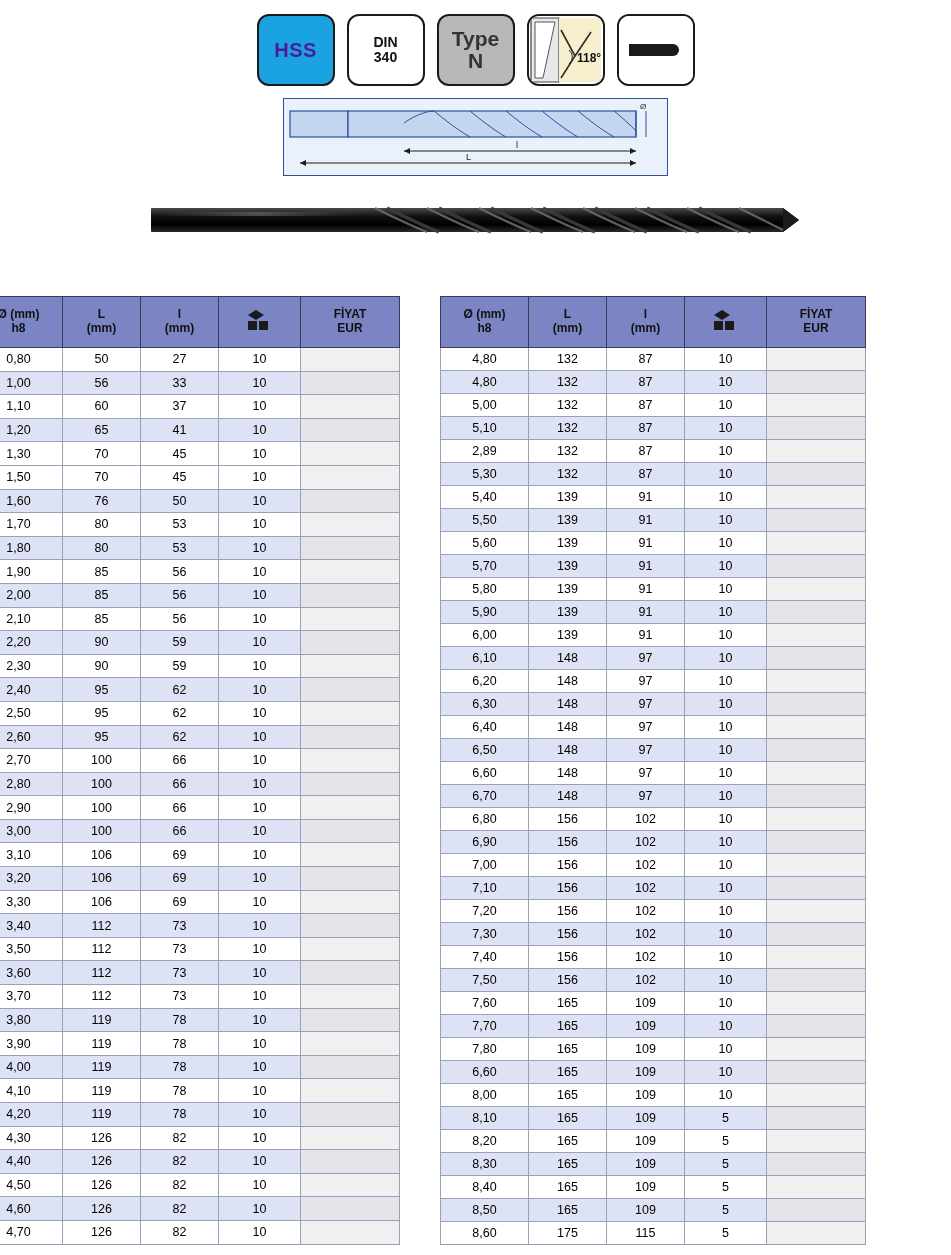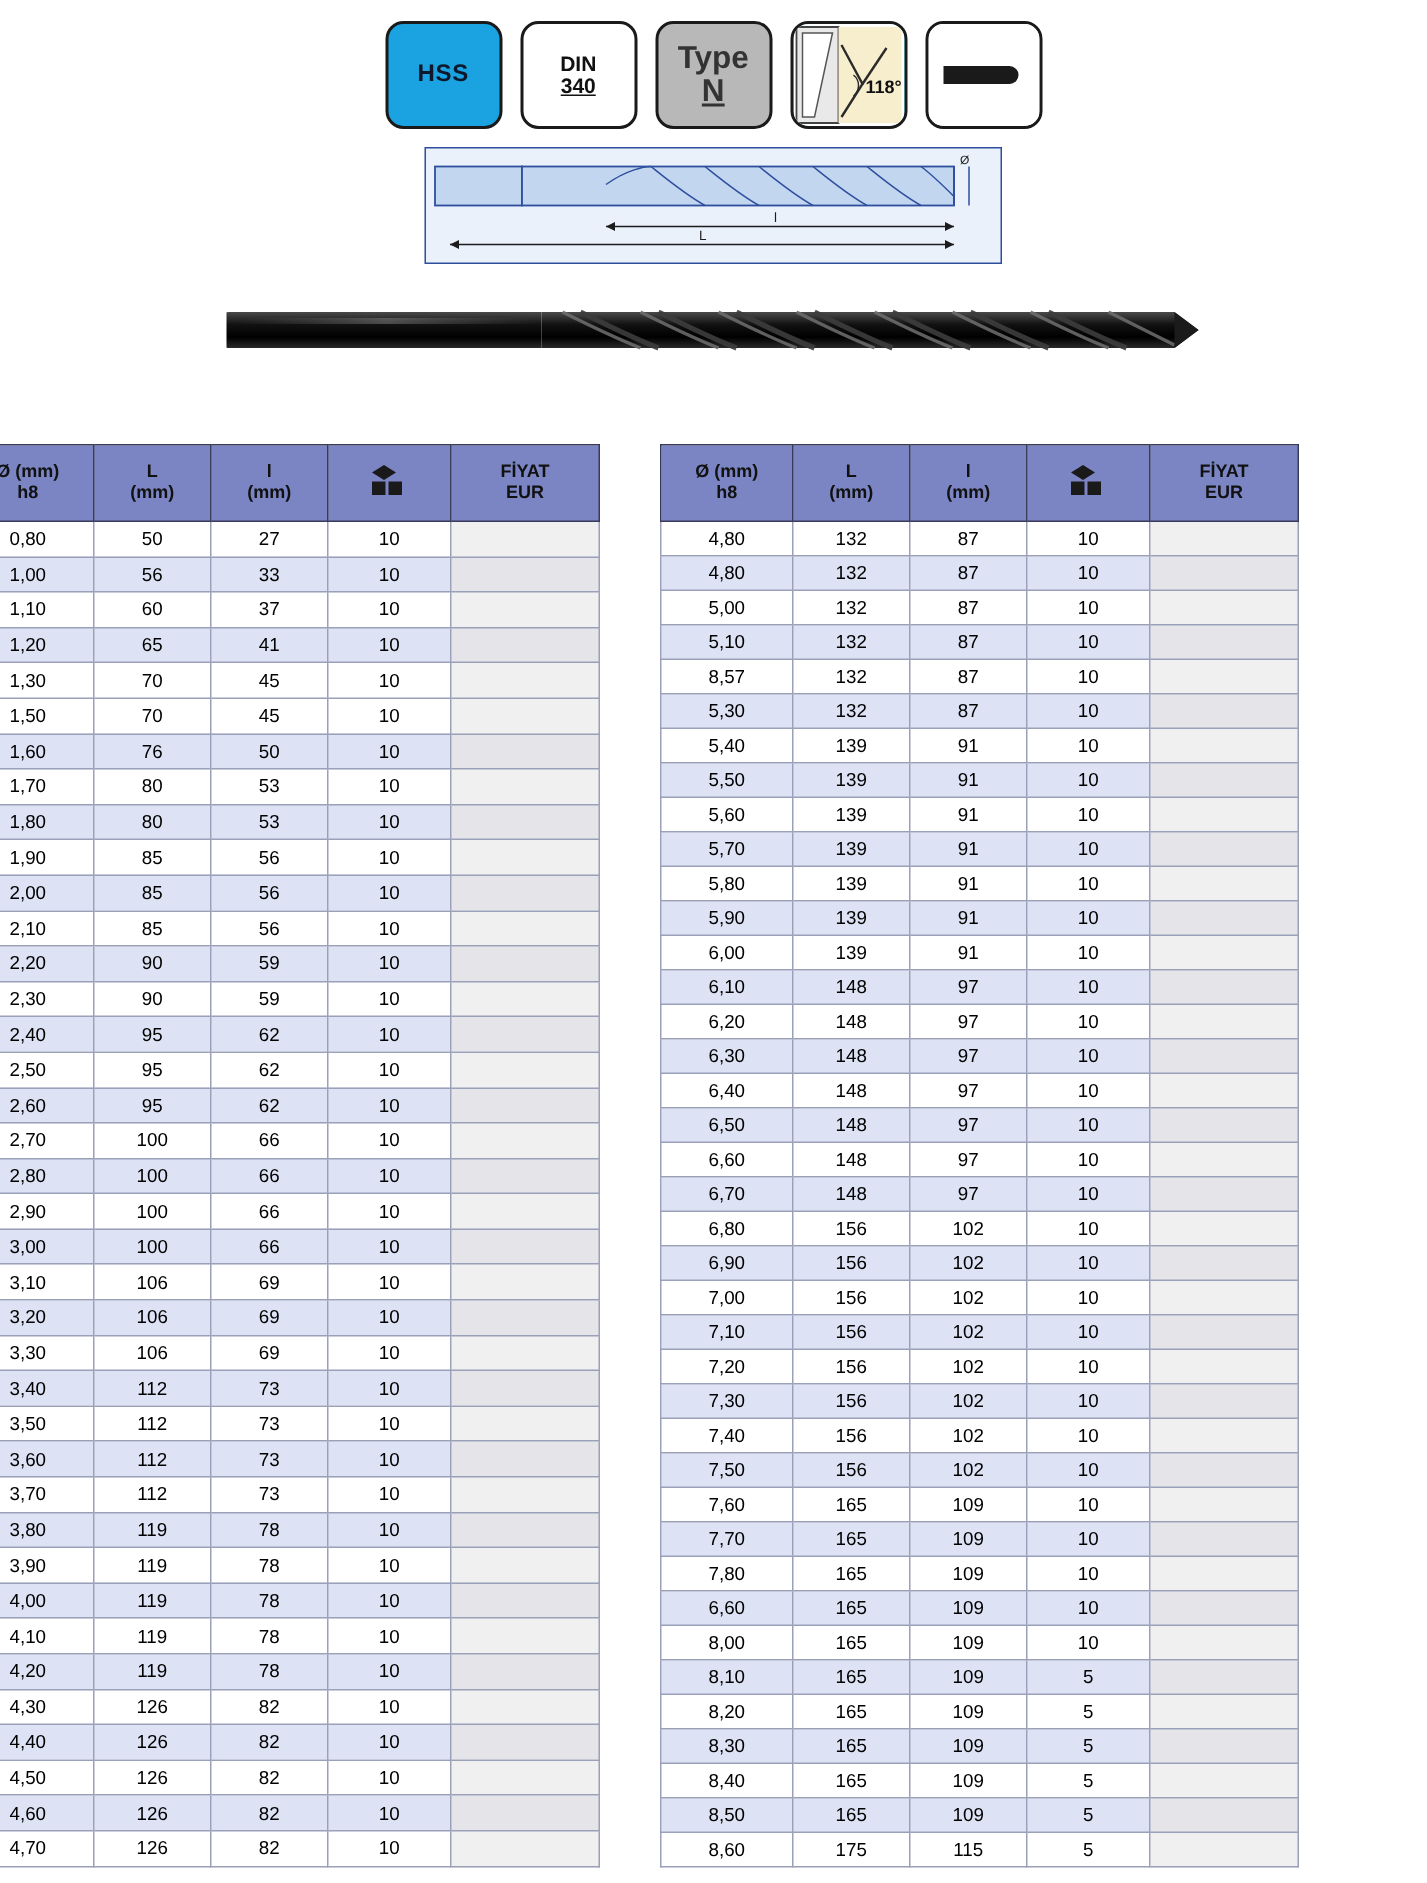--- a/index.html
+++ b/index.html
@@ -33,22 +33,22 @@
     align-items: center;
     justify-content: center;
     box-sizing: border-box;
     border: 2px solid #1a1a1a;
     background: #ffffff;
     font-weight: bold;
     line-height: 1.05;
   }
   .badge.hss {
     background: #1aa3e0;
-    color: #0f172a;
-    font-size: 16px;
+    color: #4c1d95;
+    font-size: 20px;
     letter-spacing: 0.5px;
   }
   .badge.din {
     background: #ffffff;
     color: #111;
     font-size: 14px;
   }
   .badge.type {
     background: #b8b8b8;
     color: #333;
@@ -58,21 +58,21 @@
     position: relative;
     padding: 0;
     overflow: hidden;
     background: #7dd3fc;
   }
   .badge.shank {
     background: #ffffff;
     position: relative;
     overflow: hidden;
   }
-  .badge-line2 { display: block; text-decoration: underline; }
+  .badge-line2 { display: block; }
 
   
   .drawing-wrap {
     margin: 12px auto 0 auto;
     width: 385px;
     height: 78px;
     border: 1px solid #2d4f9e;
     background: #eaf1fb;
     position: relative;
     box-sizing: border-box;
@@ -623,21 +623,21 @@
           <td class="price"></td>
         </tr>
         <tr class="odd">
           <td>5,10</td>
           <td>132</td>
           <td>87</td>
           <td>10</td>
           <td class="price"></td>
         </tr>
         <tr class="even">
-          <td>8,57</td>
+          <td>2,89</td>
           <td>132</td>
           <td>87</td>
           <td>10</td>
           <td class="price"></td>
         </tr>
         <tr class="odd">
           <td>5,30</td>
           <td>132</td>
           <td>87</td>
           <td>10</td>

